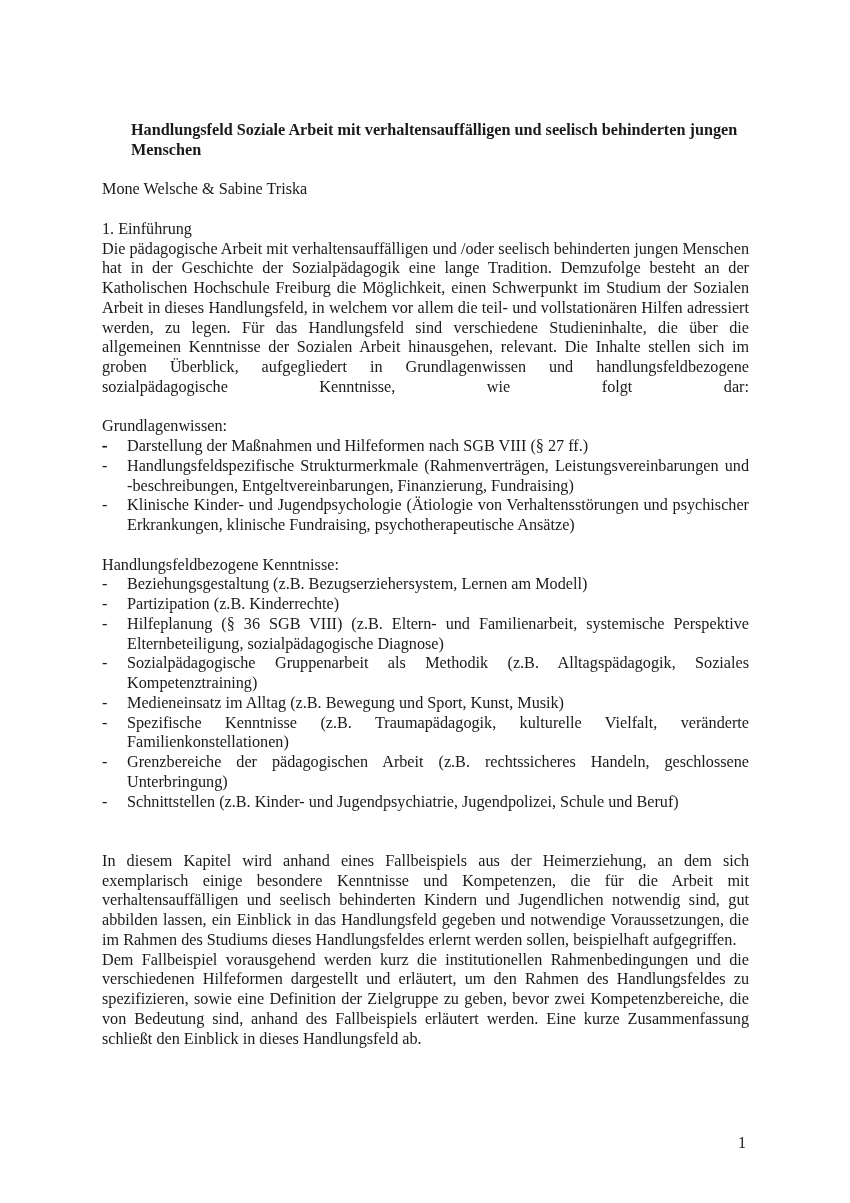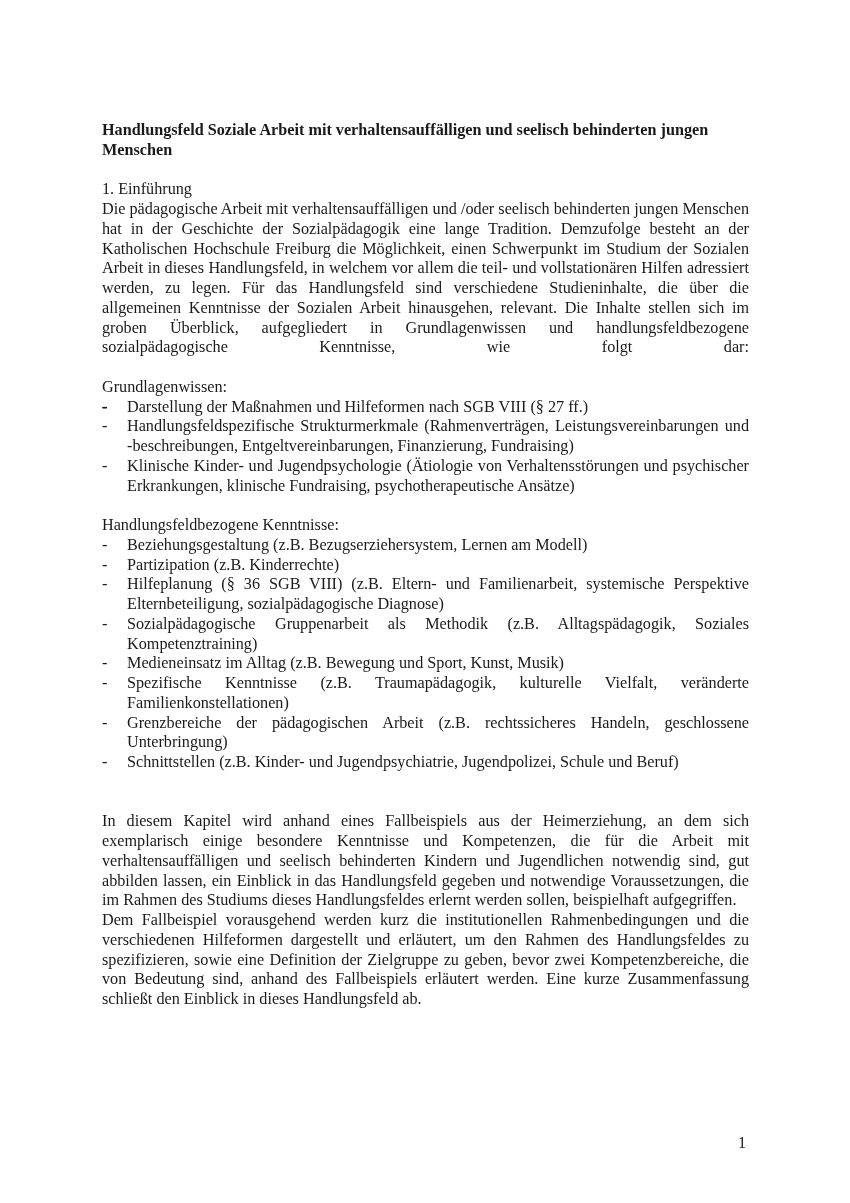--- a/index.html
+++ b/index.html
@@ -72,22 +72,23 @@
       top: 1134px;
       font-family: "Liberation Serif", serif;
       font-size: 16.2px;
       color: #1a1a1a;
     }
   </style>
 </head>
 <body>
 
 <div class="page">
-  <h1 class="title" style="font-size:16.2px; line-height:19.75px;">Handlungsfeld Soziale Arbeit mit verhaltensauffälligen und seelisch behinderten jungen Menschen</h1>
+  <h1 class="title" style="font-size:16.2px; line-height:19.75px;margin-left:29px;">Handlungsfeld Soziale Arbeit mit verhaltensauffälligen und seelisch behinderten jungen Menschen</h1>
 
+  <p class="authors">Mone Welsche &amp; Sabine Triska</p>
 
   <h2 class="section-heading" style="font-size:16.2px; line-height:19.75px;">1. Einführung</h2>
 
   <p class="justify-last">Die pädagogische Arbeit mit verhaltensauffälligen und /oder seelisch behinderten jungen Menschen hat in der Geschichte der Sozialpädagogik eine lange Tradition. Demzufolge besteht an der Katholischen Hochschule Freiburg die Möglichkeit, einen Schwerpunkt im Studium der Sozialen Arbeit in dieses Handlungsfeld, in welchem vor allem die teil- und vollstationären Hilfen adressiert werden, zu legen. Für das Handlungsfeld sind verschiedene Studieninhalte, die über die allgemeinen Kenntnisse der Sozialen Arbeit hinausgehen, relevant. Die Inhalte stellen sich im groben Überblick, aufgegliedert in Grundlagenwissen und handlungsfeldbezogene sozialpädagogische Kenntnisse, wie folgt dar:</p>
 
   <p class="list-label">Grundlagenwissen:</p>
 
   <ul class="dash-list">
     <li><span class="dash">-</span></li>
     <li><span class="dash">-</span></li>

